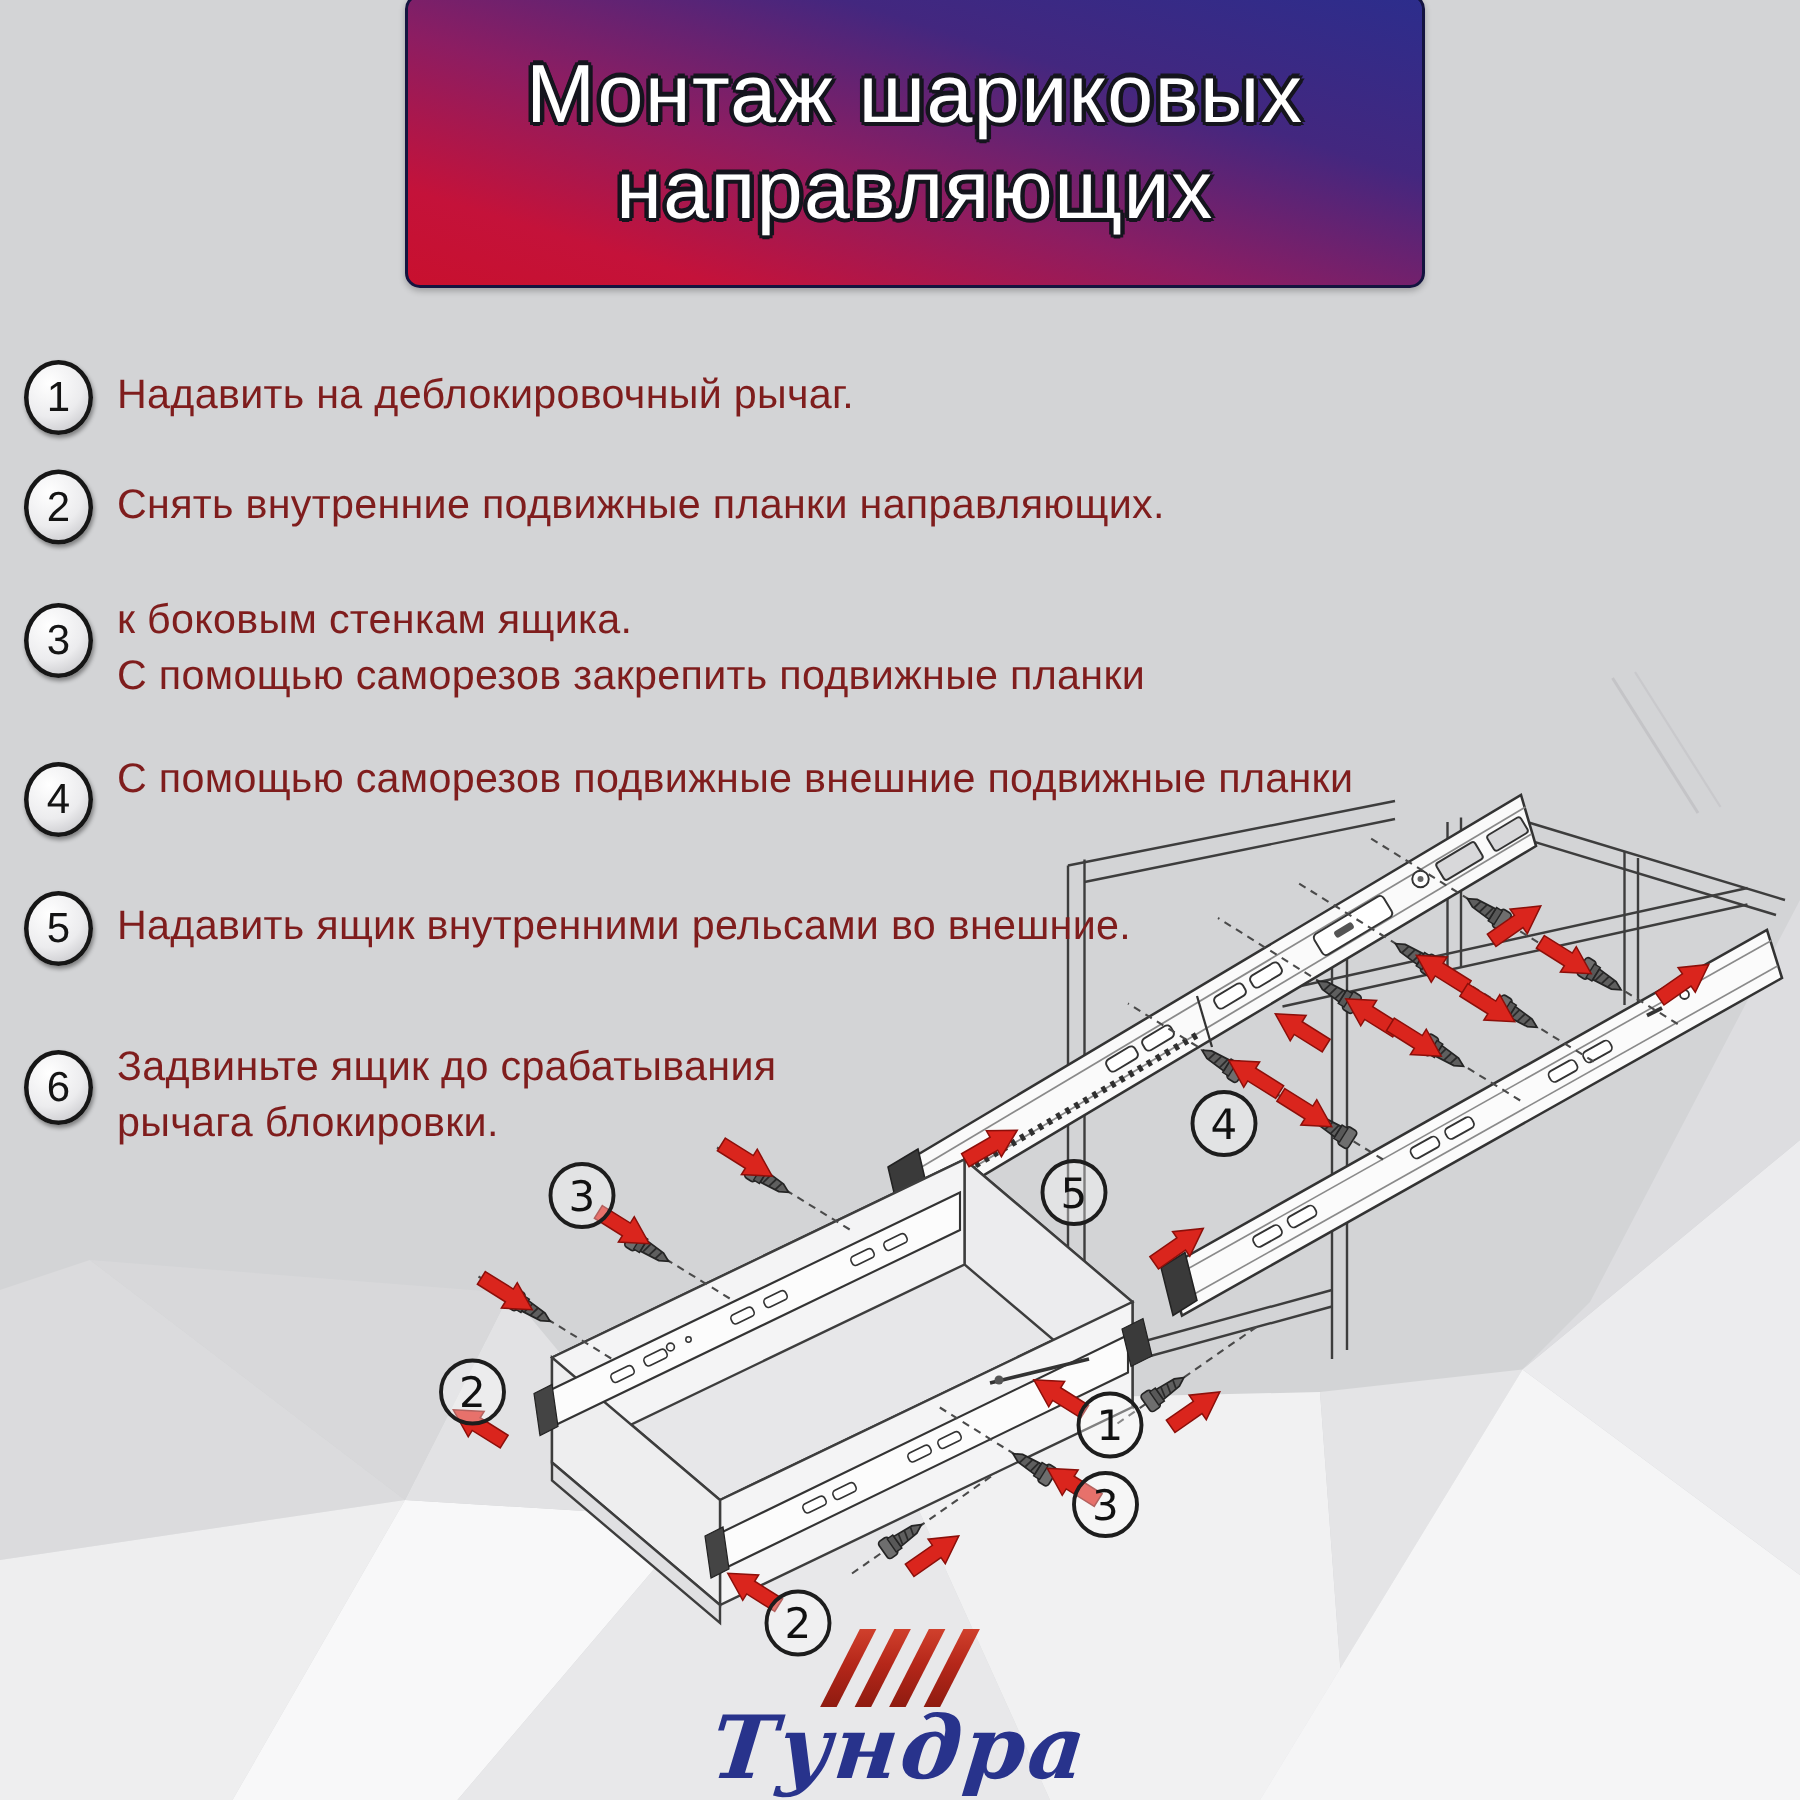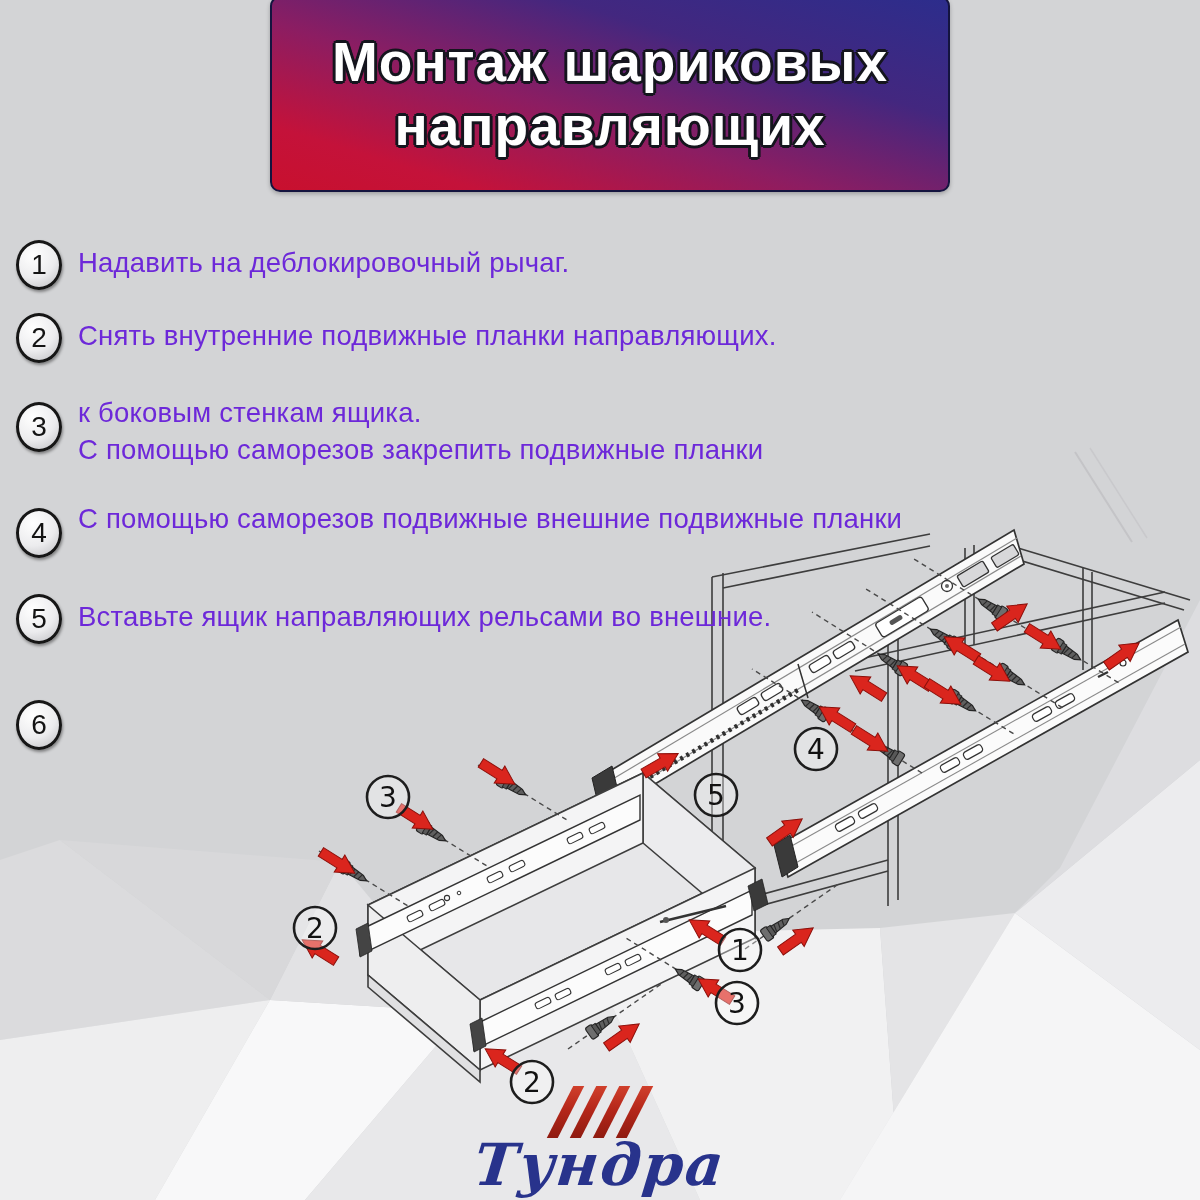--- a/index.html
+++ b/index.html
@@ -6,32 +6,32 @@
   body{width:1200px;height:1200px;overflow:hidden;background:#d3d4d6;
        font-family:"Liberation Sans", sans-serif;}
   #stage{position:absolute;left:0;top:0;width:1200px;height:1200px;overflow:hidden;}
   #facets{position:absolute;left:0;top:0;z-index:0;}
   
   #banner{position:absolute;left:270px;top:-4px;width:676px;height:192px;z-index:3;
     background:linear-gradient(197deg,#2c2d8c 0%,#43277f 30%,#8c1d62 58%,#c4123a 84%,#c8102e 100%);
     border:2px solid #14143f;border-radius:10px;
     display:flex;flex-direction:column;justify-content:center;align-items:center;
     box-shadow:0 2px 4px rgba(0,0,0,.25);}
-  .title-line{color:#ffffff;font-weight:bold;font-size:55px;line-height:64px;
+  .title-line{color:#ffffff;font-weight:normal;font-size:55px;line-height:64px;
     letter-spacing:1px;text-align:center;
     text-shadow:-2px -2px 0 #15151e,2px -2px 0 #15151e,-2px 2px 0 #15151e,2px 2px 0 #15151e,
                 -3px 0 0 #15151e,3px 0 0 #15151e,0 -3px 0 #15151e,0 3px 0 #15151e;}
   
   .step{position:absolute;left:16px;display:flex;align-items:flex-start;gap:16px;z-index:3;}
   .step-circle{flex:0 0 auto;width:40px;height:44px;border:3px solid #161616;border-radius:50%;
     background:radial-gradient(circle at 35% 28%,#ffffff 0%,#ececee 55%,#bdbdc1 100%);
     box-shadow:1px 2px 3px rgba(0,0,0,.4);
     display:flex;align-items:center;justify-content:center;
     font-size:28px;color:#141414;}
-  .step-text{font-size:27.5px;line-height:37px;color:#6d28d9;padding-top:4px;letter-spacing:0.2px;}
+  .step-text{font-size:27.5px;line-height:37px;color:#7f1d1d;padding-top:4px;letter-spacing:0.2px;}
   .ml2 .step-circle{margin-top:12px;}
   
   #diagram{position:absolute;left:270px;top:520px;z-index:2;}
   
   #logo{position:absolute;left:400px;top:1086px;width:400px;z-index:3;text-align:center;}
   #logo-stripes{display:flex;justify-content:center;gap:12px;height:52px;}
   .stripe{width:11px;height:52px;transform:skewX(-27deg);
     background:linear-gradient(180deg,#d0402c 0%,#b5271a 45%,#8f1b10 100%);}
   #logo-text{margin-top:-4px;font-family:"DejaVu Serif", serif;font-style:italic;font-weight:bold;
     font-size:58px;line-height:62px;color:#28338c;transform:skewX(-6deg);letter-spacing:2px;}
@@ -86,26 +86,30 @@
   </div>
   <div class="step ml2" style="top:496px">
     <div class="step-circle">4</div>
     <div class="step-text">
       <div>С помощью саморезов подвижные внешние подвижные планки</div>
     </div>
   </div>
   <div class="step" style="top:594px">
     <div class="step-circle">5</div>
     <div class="step-text">
-      <div>Вставьте ящик направляющих рельсами во внешние.</div>
+      <div>Надавить ящик внутренними рельсами во внешние.</div>
         <div></div>
     </div>
   </div>
   <div class="step ml2" style="top:688px">
     <div class="step-circle">6</div>
+    <div class="step-text">
+      <div>Задвиньте ящик до срабатывания</div>
+        <div>рычага блокировки.</div>
+    </div>
   </div>
 
   <svg id="diagram" width="930" height="600" viewBox="270 520 930 600">
     <defs>
       <g id="screw">
         <rect x="-14" y="-6" width="7" height="12" rx="2" fill="#6e6e6e" stroke="#242424" stroke-width="1"></rect>
         <rect x="-8" y="-4.6" width="4" height="9.2" fill="#585858" stroke="#242424" stroke-width="0.8"></rect>
         <polygon points="-4,-3.6 8,-2.6 13,0 8,2.6 -4,3.6" fill="#5f5f5f" stroke="#242424" stroke-width="1"></polygon>
         <line x1="-1" y1="-3.2" x2="-2.5" y2="3.2" stroke="#2a2a2a" stroke-width="1"></line>
         <line x1="3" y1="-2.9" x2="1.5" y2="2.9" stroke="#2a2a2a" stroke-width="1"></line>

